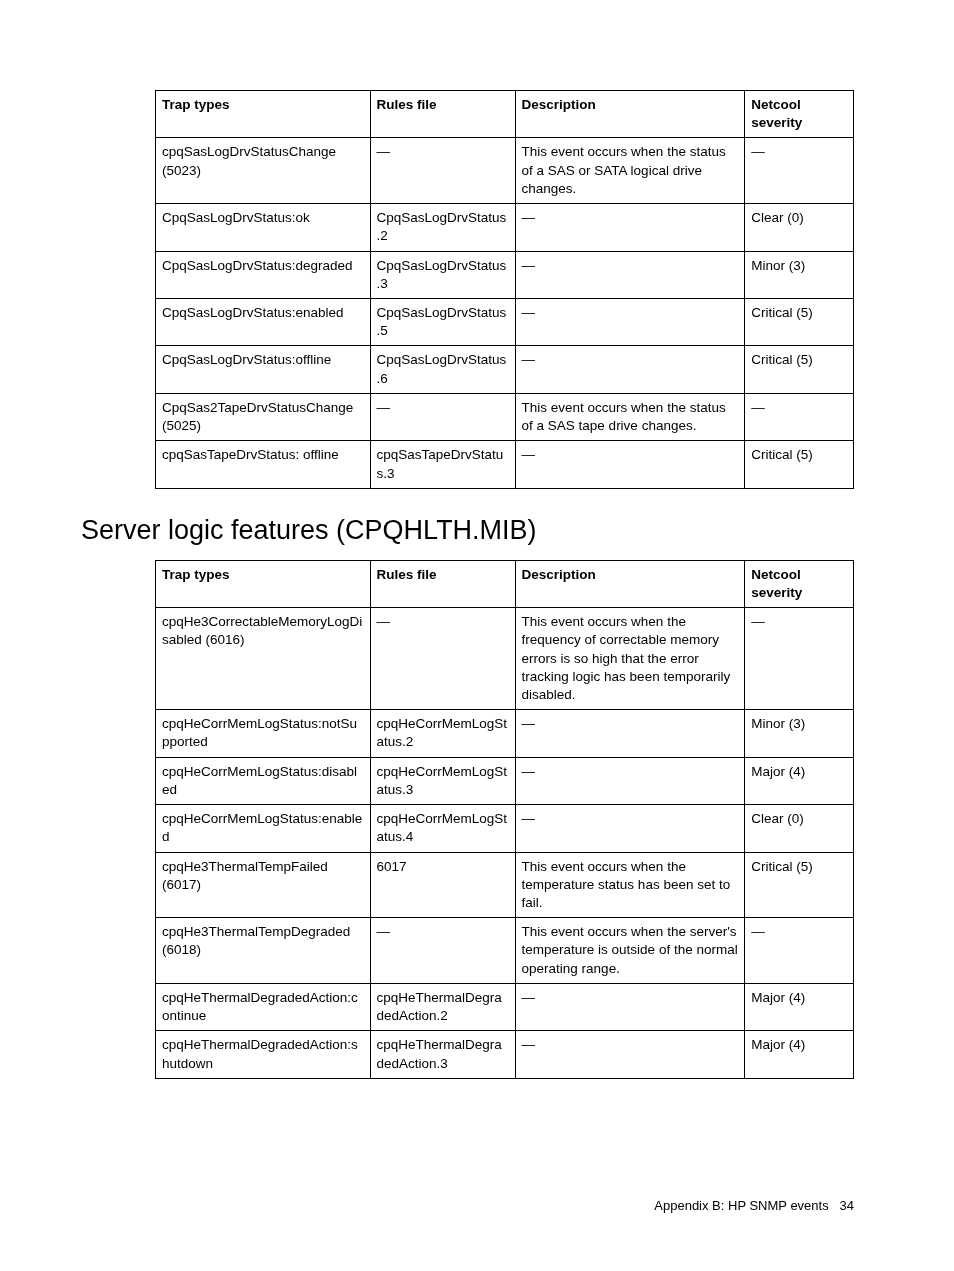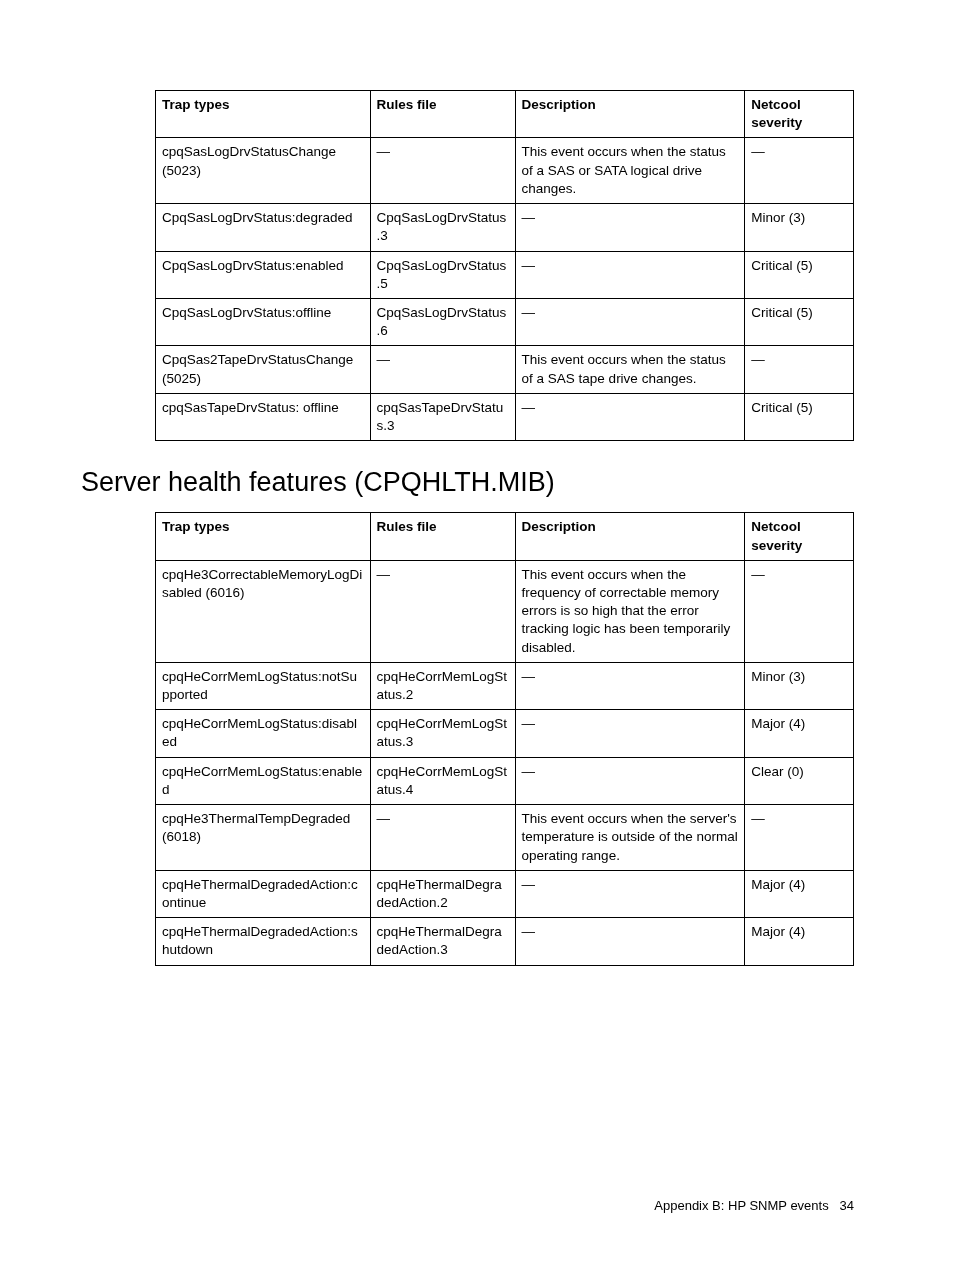--- a/index.html
+++ b/index.html
@@ -71,20 +71,26 @@
       </tr>
     </thead>
     <tbody>
         <tr>
           <td>cpqSasLogDrvStatusChange (5023)</td>
           <td>—</td>
           <td>This event occurs when the status of a SAS or SATA logical drive changes.</td>
           <td>—</td>
         </tr>
         <tr>
+          <td>CpqSasLogDrvStatus:ok</td>
+          <td>CpqSasLogDrvStatus.2</td>
+          <td>—</td>
+          <td>Clear (0)</td>
+        </tr>
+        <tr>
           <td>CpqSasLogDrvStatus:degraded</td>
           <td>CpqSasLogDrvStatus.3</td>
           <td>—</td>
           <td>Minor (3)</td>
         </tr>
         <tr>
           <td>CpqSasLogDrvStatus:enabled</td>
           <td>CpqSasLogDrvStatus.5</td>
           <td>—</td>
           <td>Critical (5)</td>
@@ -103,21 +109,21 @@
         </tr>
         <tr>
           <td>cpqSasTapeDrvStatus: offline</td>
           <td>cpqSasTapeDrvStatus.3</td>
           <td>—</td>
           <td>Critical (5)</td>
         </tr>
       </tbody>
   </table>
 
-  <h2>Server health features (CPQHLTH.MIB)</h2>
+  <h2>Server logic features (CPQHLTH.MIB)</h2>
 
   <table>
     <colgroup>
         <col class="c1">
         <col class="c2">
         <col class="c3">
         <col class="c4">
       </colgroup>
     <thead>
       <tr>
@@ -146,20 +152,26 @@
           <td>—</td>
           <td>Major (4)</td>
         </tr>
         <tr>
           <td>cpqHeCorrMemLogStatus:enabled</td>
           <td>cpqHeCorrMemLogStatus.4</td>
           <td>—</td>
           <td>Clear (0)</td>
         </tr>
         <tr>
+          <td>cpqHe3ThermalTempFailed (6017)</td>
+          <td>6017</td>
+          <td>This event occurs when the temperature status has been set to fail.</td>
+          <td>Critical (5)</td>
+        </tr>
+        <tr>
           <td>cpqHe3ThermalTempDegraded (6018)</td>
           <td>—</td>
           <td>This event occurs when the server's temperature is outside of the normal operating range.</td>
           <td>—</td>
         </tr>
         <tr>
           <td>cpqHeThermalDegradedAction:continue</td>
           <td>cpqHeThermalDegradedAction.2</td>
           <td>—</td>
           <td>Major (4)</td>

